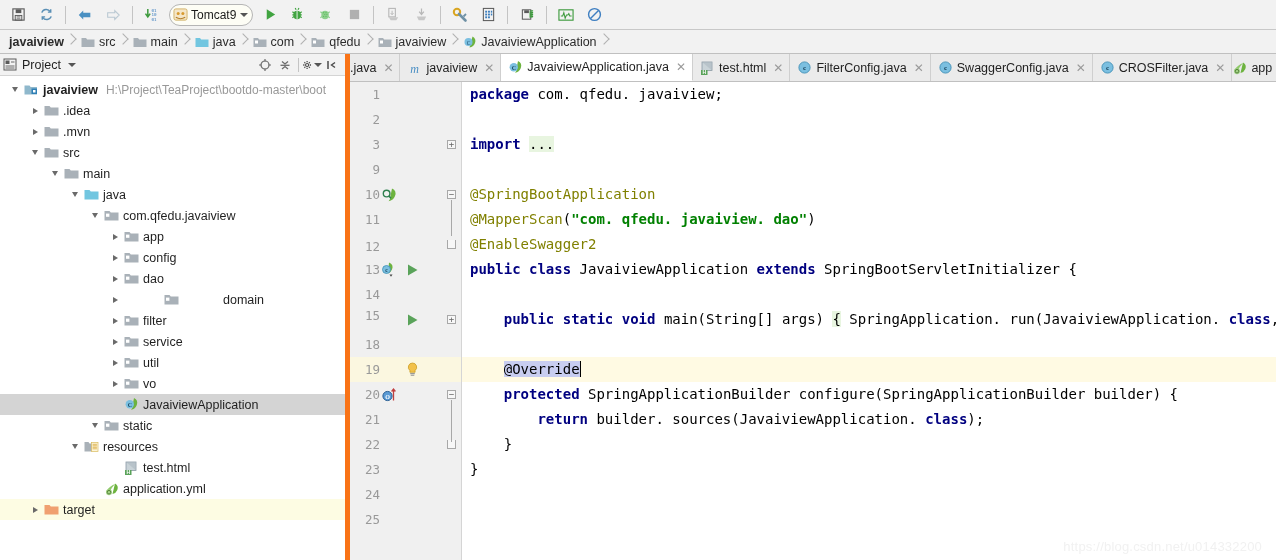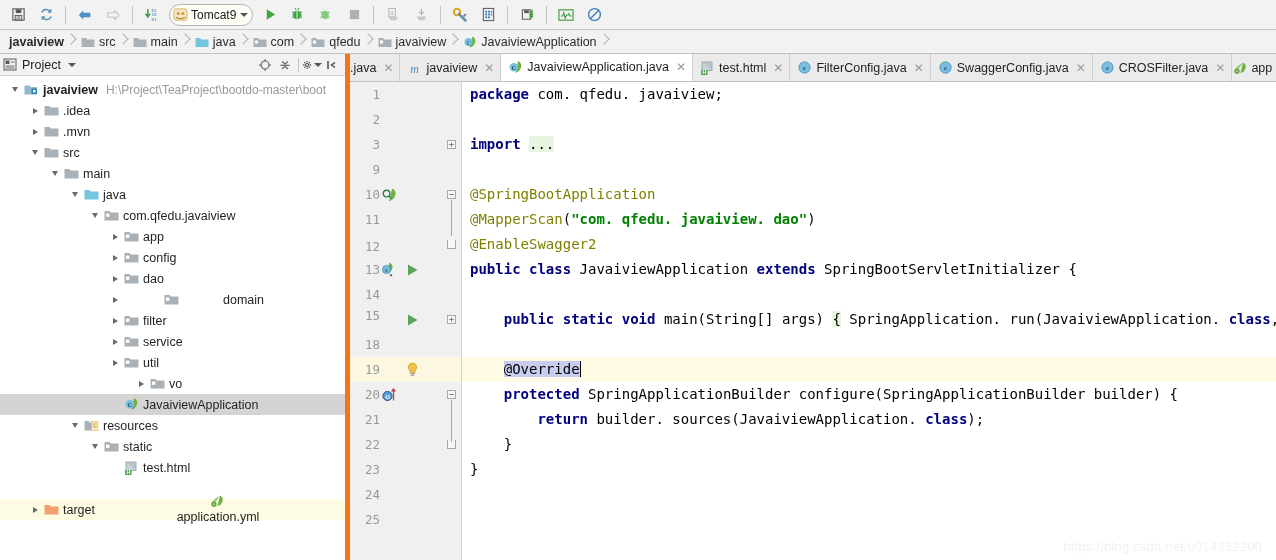--- a/index.html
+++ b/index.html
@@ -559,21 +559,21 @@
               <span class="ar-r"></span>
             </span>
             <span class="ticon">
               <svg width="15" height="13" viewBox="0 0 15 13">
                 <path d="M0.5 2 h5 l1.3 1.6 H14.5 v8 H0.5 Z" fill="#a9b1b8"></path>
                 <rect x="2" y="4.6" width="3.4" height="3.2" fill="#fff"></rect>
               </svg>
             </span>
             <span class="tlabel">util</span>
           </div>
-          <div class="trow" style="padding-left: 108px; margin-left: 26px;">
+          <div class="trow" style="padding-left: 108px;">
             <span class="twist">
               <span class="ar-r"></span>
             </span>
             <span class="ticon">
               <svg width="15" height="13" viewBox="0 0 15 13">
                 <path d="M0.5 2 h5 l1.3 1.6 H14.5 v8 H0.5 Z" fill="#a9b1b8"></path>
                 <rect x="2" y="4.6" width="3.4" height="3.2" fill="#fff"></rect>
               </svg>
             </span>
             <span class="tlabel">vo</span>
@@ -581,61 +581,61 @@
           <div class="trow sel" style="padding-left: 108px;">
             <span class="twist"></span>
             <span class="ticon">
               <svg width="15" height="15" viewBox="0 0 15 15">
                 <path d="M10 1 q4.5 2.2 2.8 7 q-1.4 4 -5.8 4.8 q1.8 -1.6 1.4 -3.8" fill="#6db33f"></path>
                 <circle cx="5.8" cy="7.3" r="4.2" fill="#7bbfe0"></circle>
                 <text x="5.8" y="10" font-size="6" fill="#16445e" text-anchor="middle" font-family="serif" font-weight="bold">C</text>
               </svg>
             </span>
             <span class="tlabel">JavaiviewApplication</span>
+          </div>
+          <div class="trow" style="padding-left: 88px;">
+            <span class="twist">
+              <span class="ar-d"></span>
+            </span>
+            <span class="ticon">
+              <svg width="15" height="13" viewBox="0 0 15 13">
+                <path d="M0.5 2 h5 l1.3 1.6 H14.5 v8 H0.5 Z" fill="#a9b1b8"></path>
+                <rect x="2" y="4.6" width="3.4" height="3.2" fill="#fff"></rect>
+              </svg>
+            </span>
+            <span class="tlabel">static</span>
           </div>
           <div class="trow" style="padding-left: 68px;">
             <span class="twist">
               <span class="ar-d"></span>
             </span>
             <span class="ticon">
               <svg width="15" height="13" viewBox="0 0 15 13">
                 <path d="M0.5 2 h4 l1 1.4 H8 v8 H0.5 Z" fill="#a9b1b8"></path>
                 <rect x="7.5" y="2.5" width="6.5" height="9" fill="#fdf5d8" stroke="#d9bb5e" stroke-width="0.7"></rect>
                 <g stroke="#d9a83e" stroke-width="0.8">
                   <path d="M8.6 4.3 h4.3 M8.6 5.8 h4.3 M8.6 7.3 h4.3 M8.6 8.8 h4.3"></path>
                 </g>
               </svg>
             </span>
             <span class="tlabel">resources</span>
           </div>
-          <div class="trow" style="padding-left: 88px;">
-            <span class="twist">
-              <span class="ar-d"></span>
-            </span>
-            <span class="ticon">
-              <svg width="15" height="13" viewBox="0 0 15 13">
-                <path d="M0.5 2 h5 l1.3 1.6 H14.5 v8 H0.5 Z" fill="#a9b1b8"></path>
-                <rect x="2" y="4.6" width="3.4" height="3.2" fill="#fff"></rect>
-              </svg>
-            </span>
-            <span class="tlabel">static</span>
-          </div>
           <div class="trow" style="padding-left: 108px;">
             <span class="twist"></span>
             <span class="ticon">
               <svg width="15" height="14" viewBox="0 0 15 14">
                 <rect x="2" y="1" width="10" height="8.5" fill="#c9d3d8" stroke="#8a9aa5" stroke-width="0.8"></rect>
                 <path d="M2 1 L12 1 L12 9.5 Z" fill="#aeb9c2" opacity="0.6"></path>
                 <rect x="1" y="9" width="6.5" height="5" fill="#5aa35a"></rect>
                 <text x="4.2" y="13.3" font-size="5" fill="#fff" text-anchor="middle" font-family="sans-serif" font-weight="bold">H</text>
               </svg>
             </span>
             <span class="tlabel">test.html</span>
           </div>
-          <div class="trow" style="padding-left: 88px; flex-direction: column;">
+          <div class="trow" style="padding-left: 88px;">
             <span class="twist"></span>
             <span class="ticon">
               <svg width="15" height="14" viewBox="0 0 15 14">
                 <path d="M11 1.5 q4 2.2 2.3 6.4 q-1.2 3.2 -4.8 4.2" fill="#6db33f"></path>
                 <path d="M2 9.5 q3.5 -5.5 9 -7.5 q-3.5 3.5 -5.5 8.5 Z" fill="#8fc96a"></path>
                 <circle cx="5" cy="10.2" r="3" fill="#9fd17f" opacity="0.9"></circle>
                 <circle cx="5" cy="10.2" r="1.8" fill="none" stroke="#4e7a36" stroke-width="0.9"></circle>
               </svg>
             </span>
             <span class="tlabel">application.yml</span>

